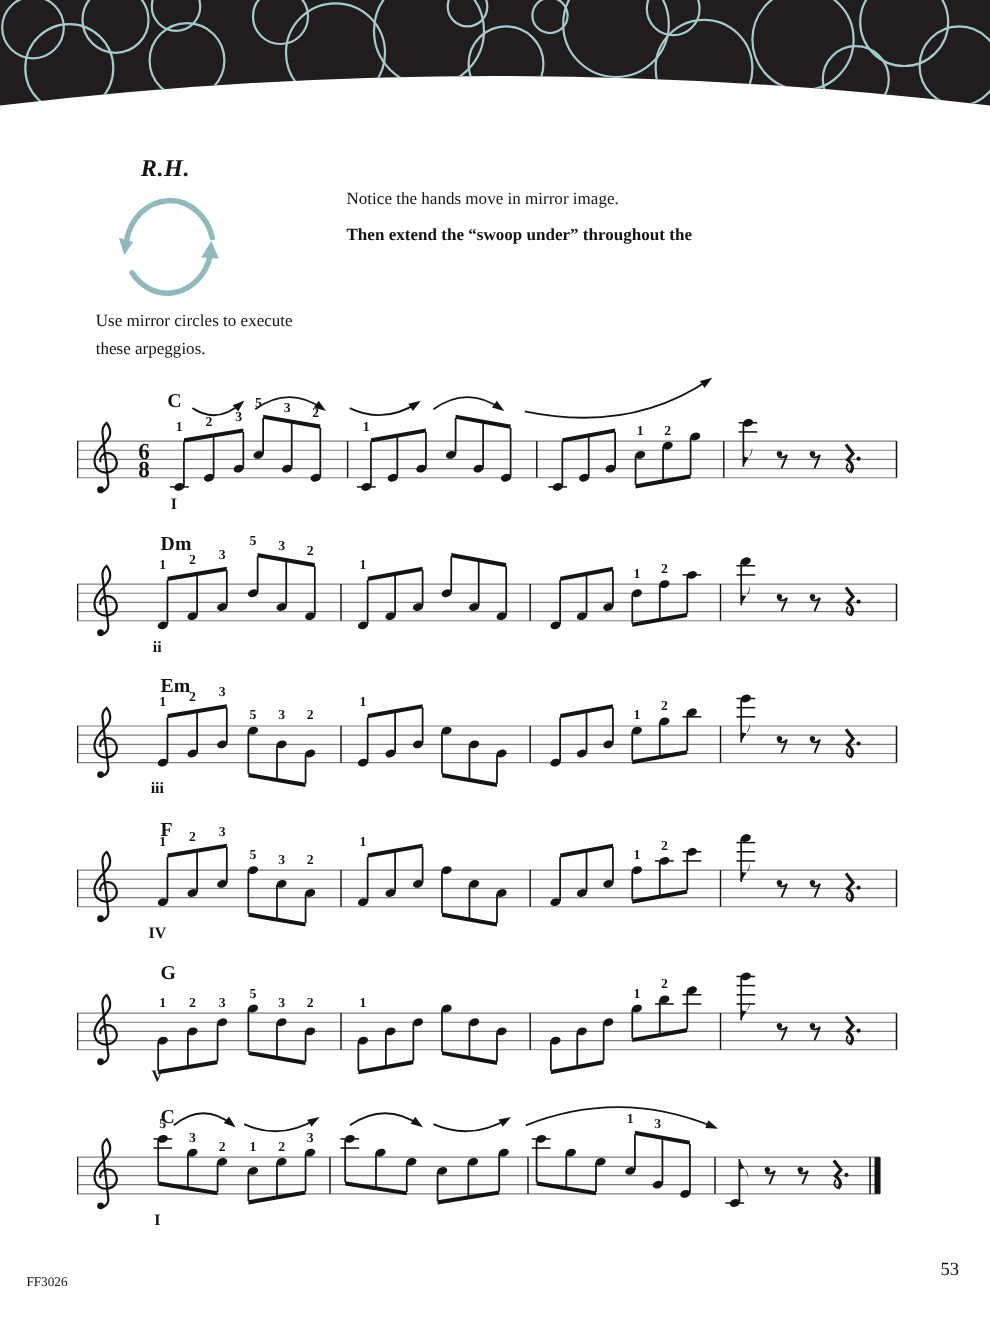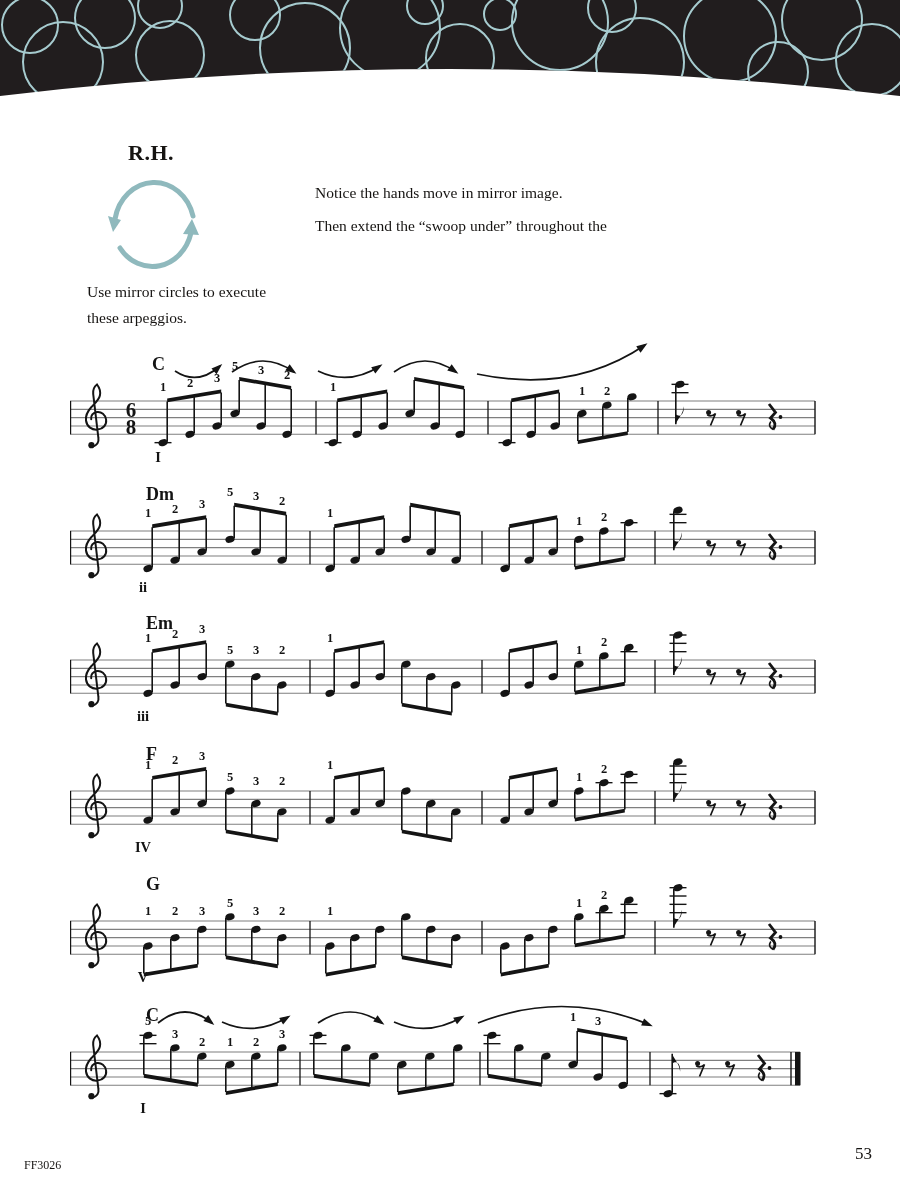--- a/index.html
+++ b/index.html
@@ -1,24 +1,24 @@
 <!DOCTYPE html>
 <html><head>
 <meta charset="utf-8">
 <style>
   html,body{margin:0;padding:0;background:#fff;}
   .page{position:relative;width:900px;height:1200px;background:#fff;overflow:hidden;
         font-family:"Liberation Serif","DejaVu Serif",serif;color:#161412;}
   .hdr{position:absolute;top:0;left:0;width:900px;height:100px;}
-  .rh{position:absolute;left:128px;top:140px;font-size:22px;font-weight:bold;letter-spacing:.5px;}
+  .rh{position:absolute;left:128px;top:140px;font-size:22px;font-weight:bold;letter-spacing:.5px;font-style:italic;}
   .wrist{position:absolute;left:104px;top:172px;width:100px;height:110px;}
   .cap{position:absolute;left:87px;top:279px;font-size:15.5px;line-height:26px;}
   .instr{position:absolute;left:315px;top:166px;font-size:15.5px;line-height:21px;width:360px;}
-  .instr .p{margin:16px 0 12px 0;}
-  .instr .tight{margin:0 0 4px 0;}
+  .instr .p{margin:4px 0 12px 0;}
+  .instr .tight{margin:0 0 4px 0;font-weight:bold;}
   .music{position:absolute;top:0;left:0;}
   .fcode{position:absolute;left:24px;top:1158px;font-size:12px;}
   .fpage{position:absolute;right:28px;top:1144px;font-size:17px;}
 </style>
 </head>
 <body>
 
 <div class="page">
 
   <svg class="hdr" id="header-svg" width="900" height="100" viewBox="0 0 900 100">

